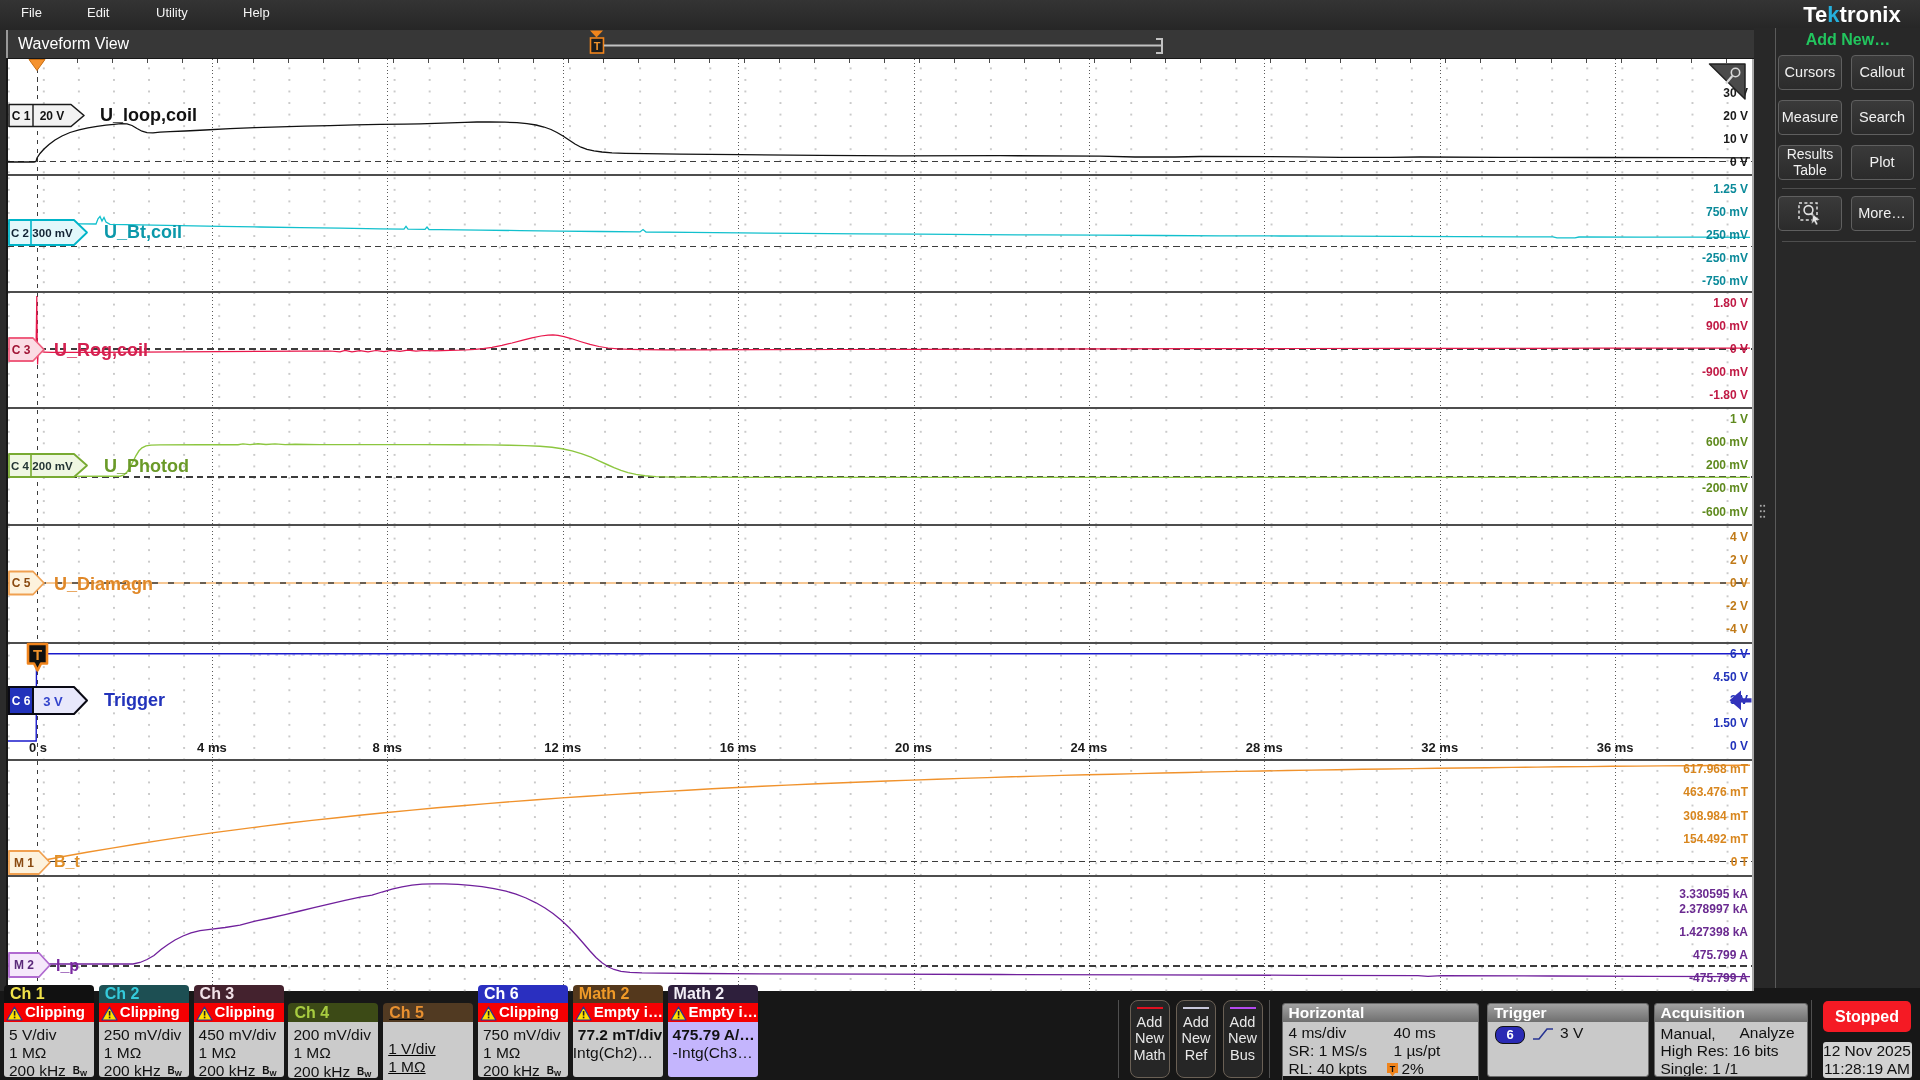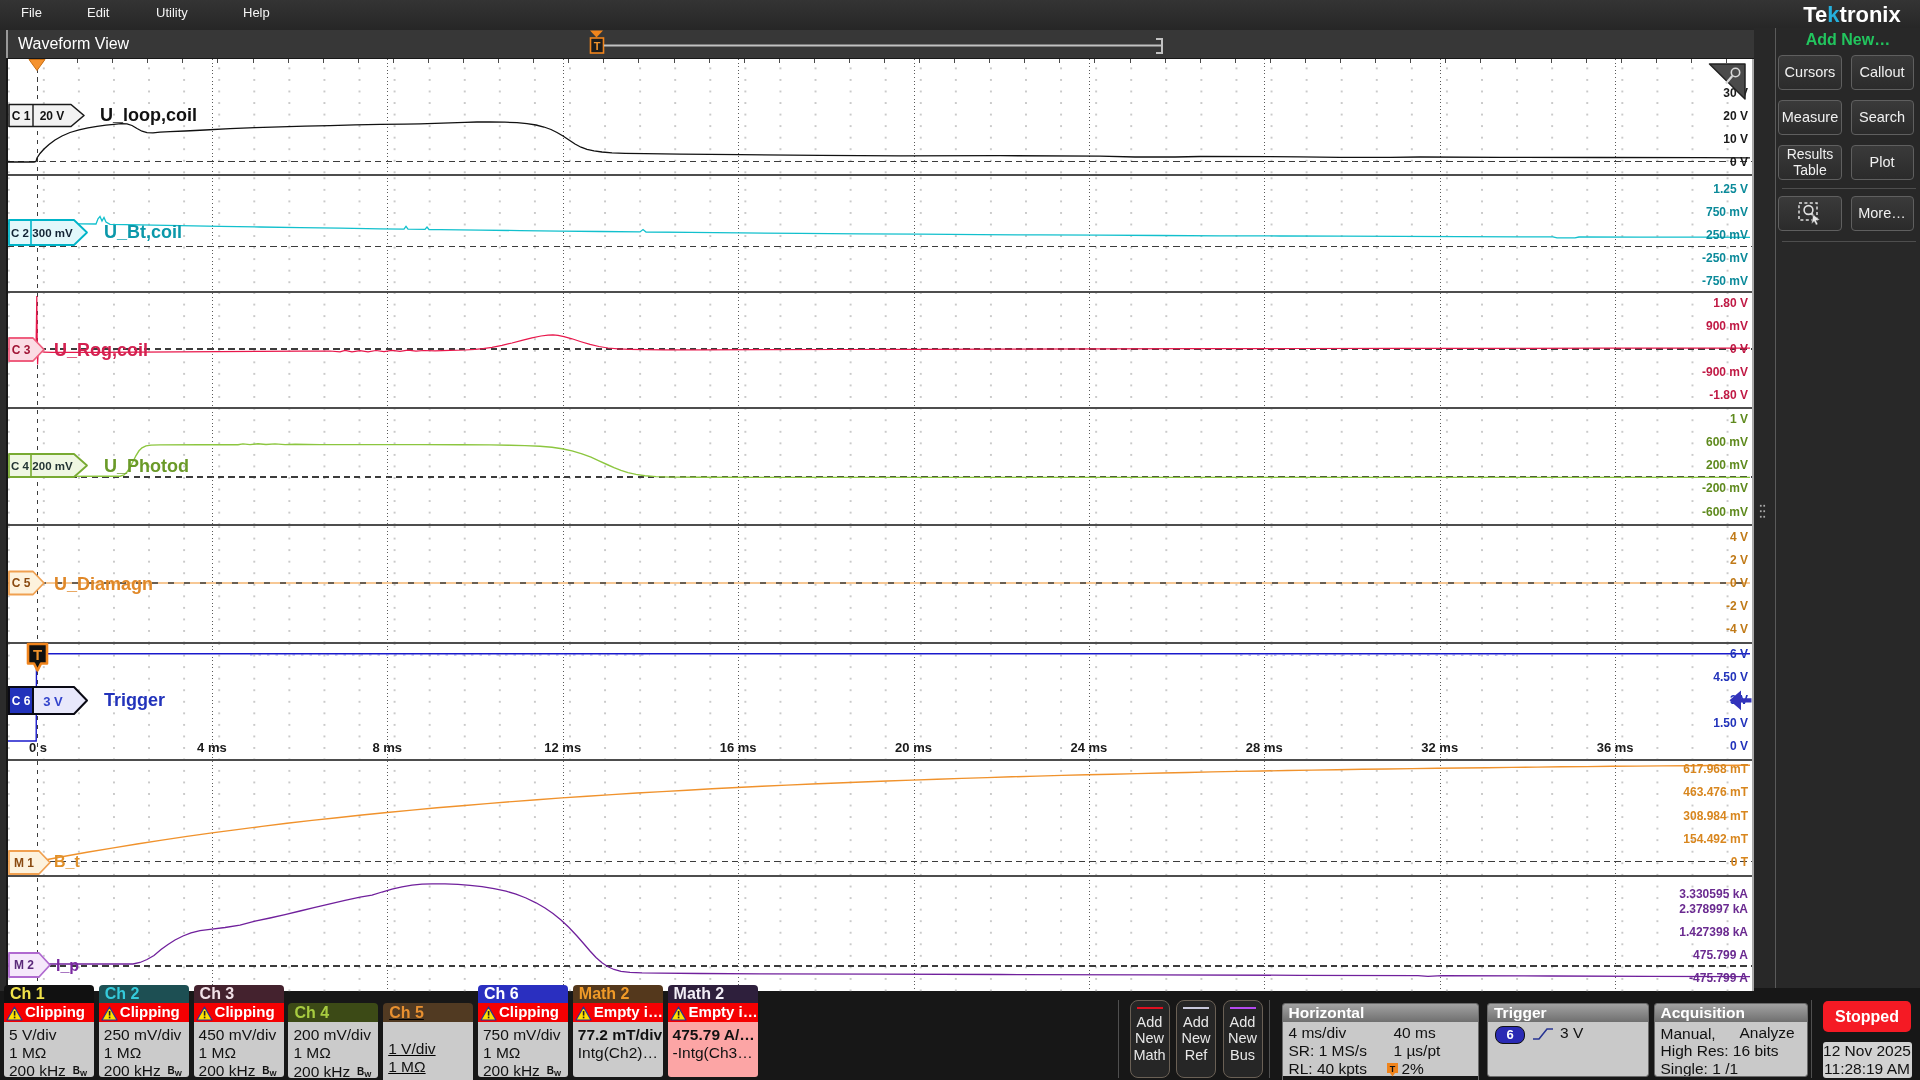--- a/index.html
+++ b/index.html
@@ -274,35 +274,35 @@
     <div style="height:18.5px;background:#f50002;color:#fff;font-size:15px;font-weight:bold;line-height:18px;display:flex;align-items:center;white-space:nowrap;overflow:hidden;">
       <svg width="17" height="15" viewBox="0 0 17 15" style="margin:2px 1px 0 2px;flex:none">
         <path d="M8.5,1 L16,14 L1,14 z" fill="#ffe000" stroke="#283593" stroke-width="1.2" stroke-linejoin="round"></path>
         <rect x="7.8" y="5" width="1.6" height="4.6" fill="#222"></rect>
         <rect x="7.8" y="10.6" width="1.6" height="1.7" fill="#222"></rect>
       </svg>
       <span style="margin-left:1px">Empty i…</span>
     </div>
     <div style="height:51.5px;background:#cbcbcb;border-radius:0 0 3px 3px;padding-top:4px;">
       <div style="height:18.3px;line-height:18.3px;padding-left:5px;font-size:15.5px;color:#111;white-space:nowrap;overflow:hidden;"><b>77.2 mT/div</b></div>
-      <div style="height:18.3px;line-height:18.3px;padding-left:5px;font-size:15.5px;color:#111;white-space:nowrap;overflow:hidden;">Intg(Ch2)…</div>
+      <div style="height:18.3px;line-height:18.3px;font-size:15.5px;color:#111;white-space:nowrap;overflow:hidden;">Intg(Ch2)…</div>
       <div style="height:18.3px;line-height:18.3px;padding-left:5px;font-size:15.5px;color:#111;white-space:nowrap;overflow:hidden;"></div>
     </div>
   </div>
 <div style="position:absolute;left:667.6px;top:984.5px;width:90px;">
     <div style="height:18.5px;background:#2e1f3c;color:#f2eef6;font-size:16px;font-weight:bold;line-height:18px;padding-left:6px;border-radius:4px 4px 0 0;">Math 2</div>
     <div style="height:18.5px;background:#f50002;color:#fff;font-size:15px;font-weight:bold;line-height:18px;display:flex;align-items:center;white-space:nowrap;overflow:hidden;">
       <svg width="17" height="15" viewBox="0 0 17 15" style="margin:2px 1px 0 2px;flex:none">
         <path d="M8.5,1 L16,14 L1,14 z" fill="#ffe000" stroke="#283593" stroke-width="1.2" stroke-linejoin="round"></path>
         <rect x="7.8" y="5" width="1.6" height="4.6" fill="#222"></rect>
         <rect x="7.8" y="10.6" width="1.6" height="1.7" fill="#222"></rect>
       </svg>
       <span style="margin-left:1px">Empty i…</span>
     </div>
-    <div style="height:51.5px;background:#fca5a5;border-radius:0 0 3px 3px;padding-top:4px;">
+    <div style="height:51.5px;background:#c4b5fd;border-radius:0 0 3px 3px;padding-top:4px;">
       <div style="height:18.3px;line-height:18.3px;padding-left:5px;font-size:15.5px;color:#111;white-space:nowrap;overflow:hidden;"><b>475.79 A/…</b></div>
       <div style="height:18.3px;line-height:18.3px;padding-left:5px;font-size:15.5px;color:#111;white-space:nowrap;overflow:hidden;">-Intg(Ch3…</div>
       <div style="height:18.3px;line-height:18.3px;padding-left:5px;font-size:15.5px;color:#111;white-space:nowrap;overflow:hidden;"></div>
     </div>
   </div>
 <div style="position:absolute;left:1281.5px;top:1003px;width:197.0px;height:96px;border:1px solid #6a6a6a;border-radius:3px;box-sizing:border-box;overflow:hidden;">
     <div style="height:17.5px;background:linear-gradient(#a2a2a2,#6f6f6f);color:#fff;font-size:15.5px;font-weight:bold;line-height:17px;padding-left:6px;">Horizontal</div>
     <div style="height:54.5px;background:#c9c9c9;position:relative;font-size:15.5px;color:#111;">
       <div style="position:absolute;left:6px;top:2.5px;">4 ms/div</div>
       <div style="position:absolute;left:111px;top:2.5px;">40 ms</div>

